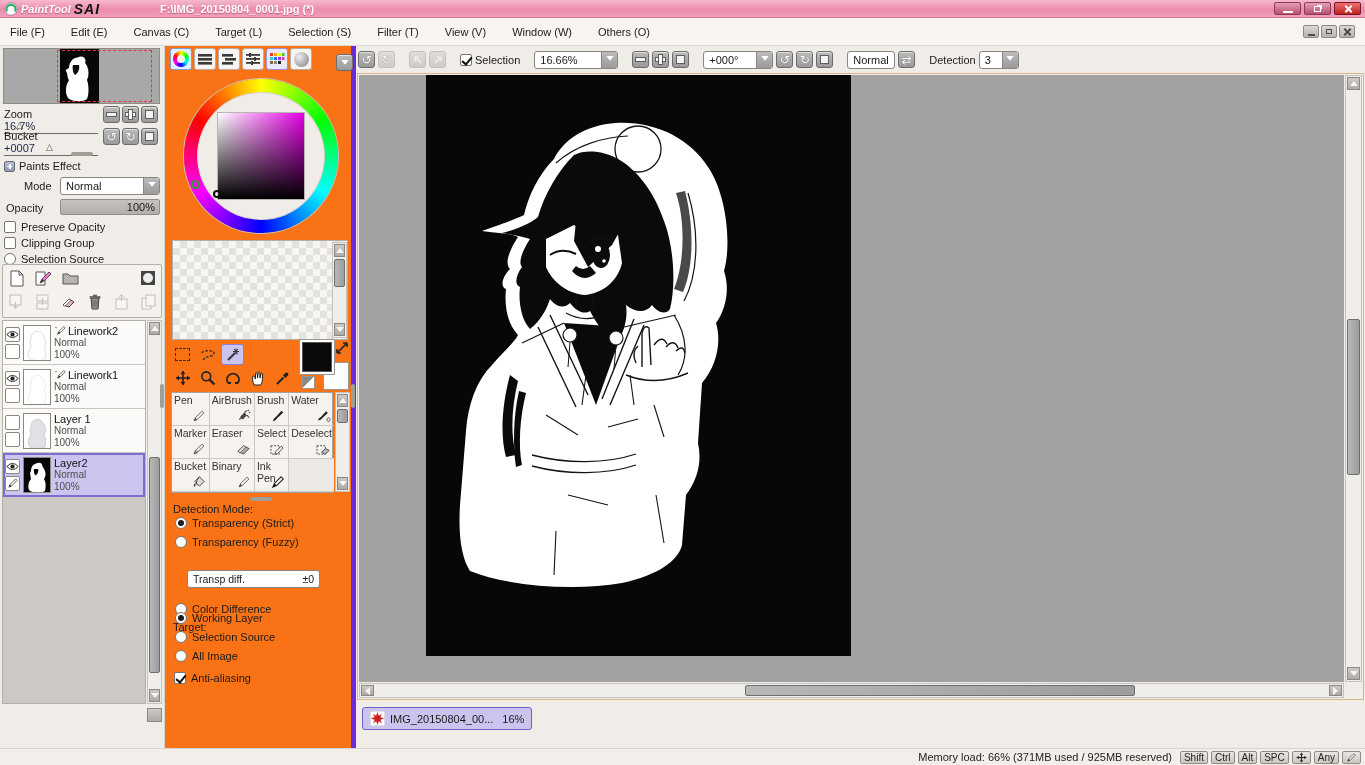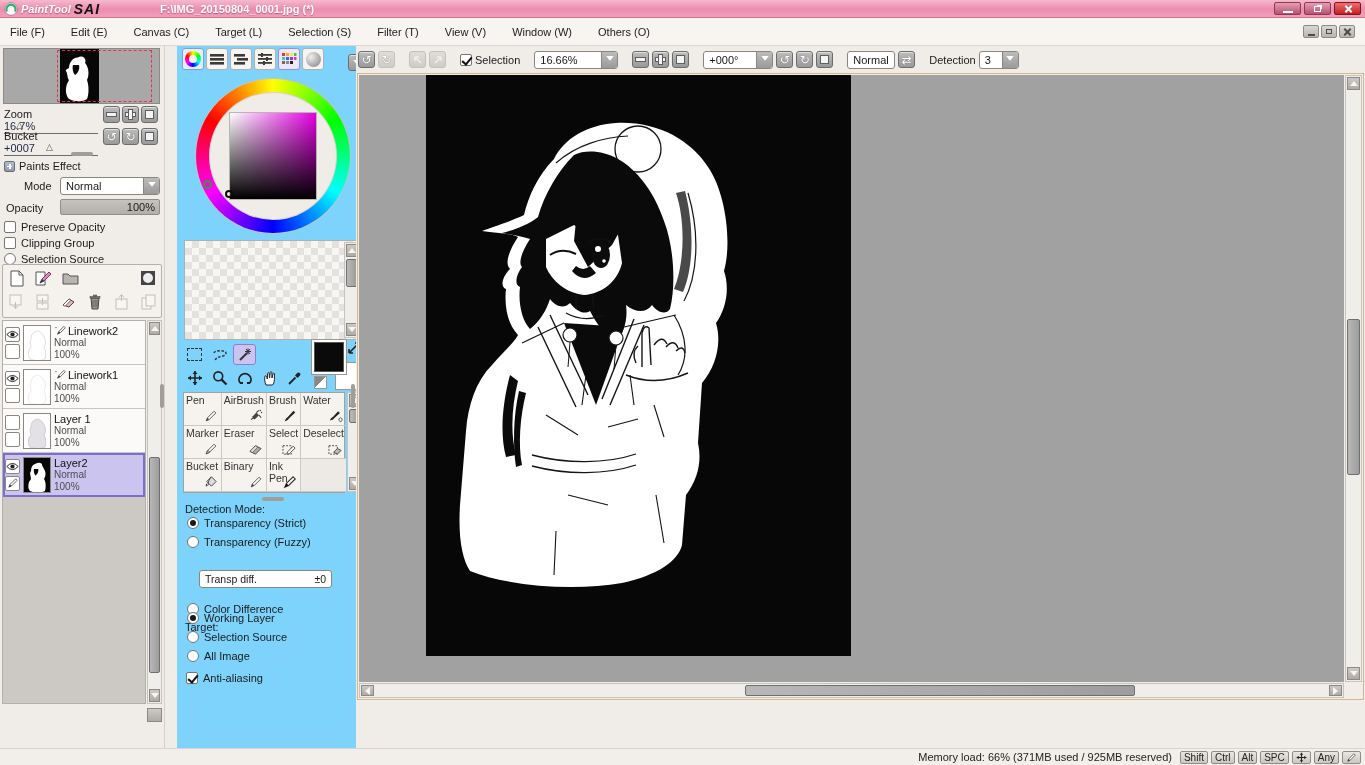--- a/index.html
+++ b/index.html
@@ -92,21 +92,21 @@
   .lchecks { display:flex; flex-direction:column; gap:2px; }
   .lchk { width:15px; height:15px; border:1px solid #8a8680; background:#fff; border-radius:2px; display:flex; align-items:center; justify-content:center; }
   .lthumb { width:28px; height:36px; border:1px solid #8a8680; background:#fff; overflow:hidden; flex:none; }
   .lmeta { display:flex; flex-direction:column; line-height:1.15; }
   .lname { display:flex; align-items:center; gap:2px; color:#111; }
   .lsub { font-size:10px; color:#4c4c4c; }
   .llsb { position:absolute; left:147px; top:274px; width:15px; height:384px; }
   .ll-extra { position:absolute; left:147px; top:662px; width:15px; height:14px; background:linear-gradient(#cdcac6,#aeaba7); border:1px solid #8c8985; }
 
   
-  .colorpanel { position:absolute; left:177px; top:46px; width:191px; bottom:17px; background:#7dd3fc; border-right:5px solid #6d28d9; }
+  .colorpanel { position:absolute; left:165px; top:46px; width:191px; bottom:17px; background:#f97316; border-right:5px solid #6d28d9; }
   .cp-btnrow { position:absolute; left:5px; top:2px; display:flex; gap:2px; }
   .cpb { width:22px; height:22px; border:1px solid transparent; border-radius:3px; display:flex; align-items:center; justify-content:center; background:transparent; }
   .cpb.on1 { border-color:#7aa0d8; background:#e7eefb; }
   .cpb.on2 { border-color:#9b8fd8; background:#ece8fb; }
   .cpb.frame { border-color:#b3afa9; background:#f7f4f1; }
   .mini-wheel { width:16px; height:16px; border-radius:50%; background:conic-gradient(#ff0,#0f0 60deg,#0ff 120deg,#00f 180deg,#f0f 240deg,#f00 300deg,#ff0); position:relative; }
   .mini-wheel::after { content:""; position:absolute; inset:4px; border-radius:50%; background:#f7f4f1; }
   .mini-ball { width:15px; height:15px; border-radius:50%; background:radial-gradient(circle at 5px 5px,#efefef,#7e7e7e); }
   .wheel { position:absolute; left:19px; top:33px; width:154px; height:154px; border-radius:50%;
     background:conic-gradient(#ff0,#0f0 60deg,#0ff 120deg,#00f 180deg,#f0f 240deg,#f00 300deg,#ff0);
@@ -858,20 +858,30 @@
         <div class="th" style="top:243px; height:156px;"></div>
         <div class="ar dn" style="bottom:1px;"></div>
       </div>
       <div class="sb hsb">
         <div class="ar lf"></div>
         <div class="th" style="left:385px; width:390px;"></div>
         <div class="ar rt"></div>
       </div>
     </div>
 
+    <div class="tabbar">
+      <div class="tab">
+        <svg width="15" height="15" viewBox="0 0 16 16">
+          <rect width="16" height="16" fill="#fff" stroke="#aaa" stroke-width="0.8"></rect>
+          <path d="M8,1 L9.4,5 L12.8,3 L11,6.4 L15,8 L11,9.4 L12.8,13 L9.4,11 L8,15 L6.6,11 L3.2,13 L5,9.4 L1,8 L5,6.4 L3.2,3 L6.6,5 Z" fill="#cc1f1f"></path>
+        </svg>
+        <span>IMG_20150804_00...</span>
+        <span class="zl">16%</span>
+      </div>
+    </div>
   </div>
 
   <div class="statusbar">
     <span class="mem">Memory load: 66% (371MB used / 925MB reserved)</span>
     <span class="kbd">Shift</span>
     <span class="kbd">Ctrl</span>
     <span class="kbd">Alt</span>
     <span class="kbd">SPC</span>
     <span class="kbd">
       <svg width="11" height="11" viewBox="0 0 16 16">

